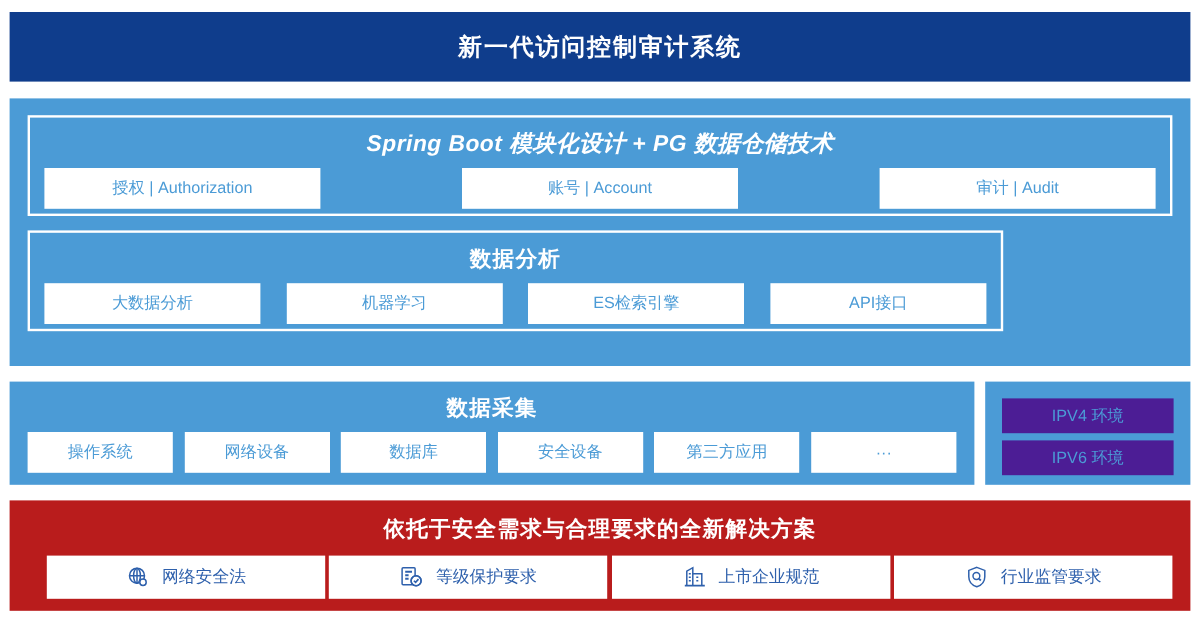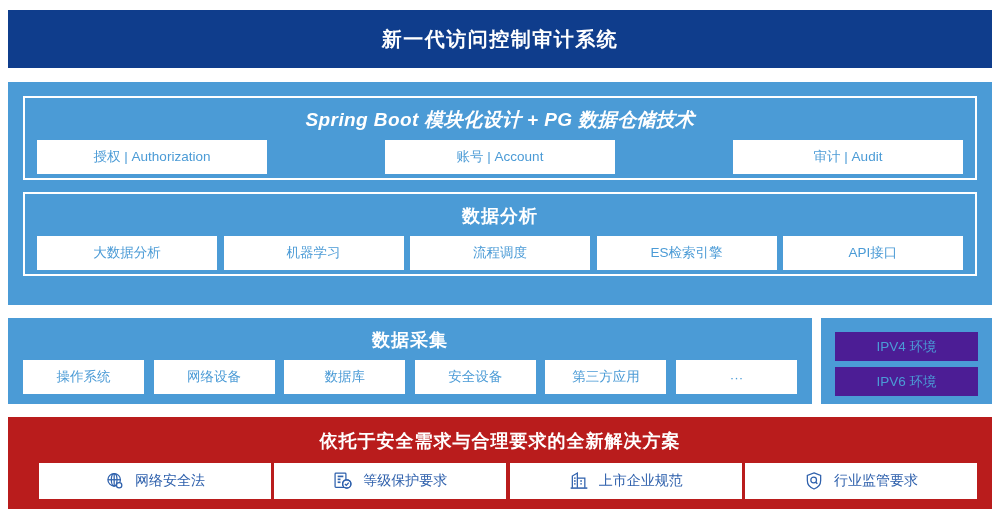--- a/index.html
+++ b/index.html
@@ -145,31 +145,28 @@
         </div>
       <div class="chip" style="width:230px;">
           <span>账号 | Account</span>
         </div>
       <div class="chip" style="width:230px;">
           <span>审计 | Audit</span>
         </div>
     </div>
   </div>
 
-  <div class="inner-card" style="left:15px; top:110px; width:954px; height:84px;">
+  <div class="inner-card" style="left:15px; top:110px; width:813px; height:84px;">
     <div class="section-title plain" style="top:10px;">数据分析</div>
     <div class="chip-row" style="left:12px; right:12px; top:42px;">
       <div class="chip" style="width:180px;">
           <span>大数据分析</span>
         </div>
       <div class="chip" style="width:180px;">
           <span>机器学习</span>
-        </div>
-      <div class="chip" style="width:180px;">
-          <span>流程调度</span>
         </div>
       <div class="chip" style="width:180px;">
           <span>ES检索引擎</span>
         </div>
       <div class="chip" style="width:180px;">
           <span>API接口</span>
         </div>
     </div>
   </div>
 </div>

